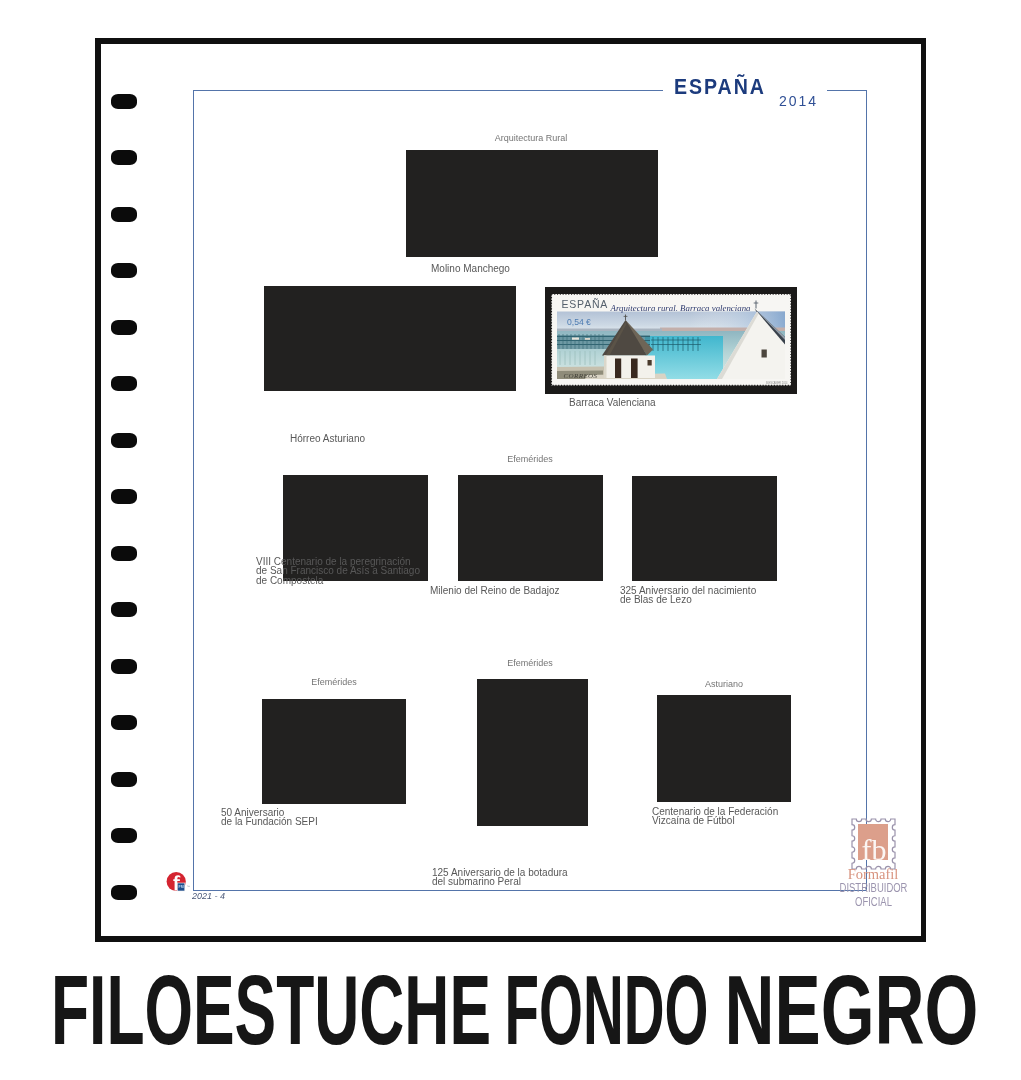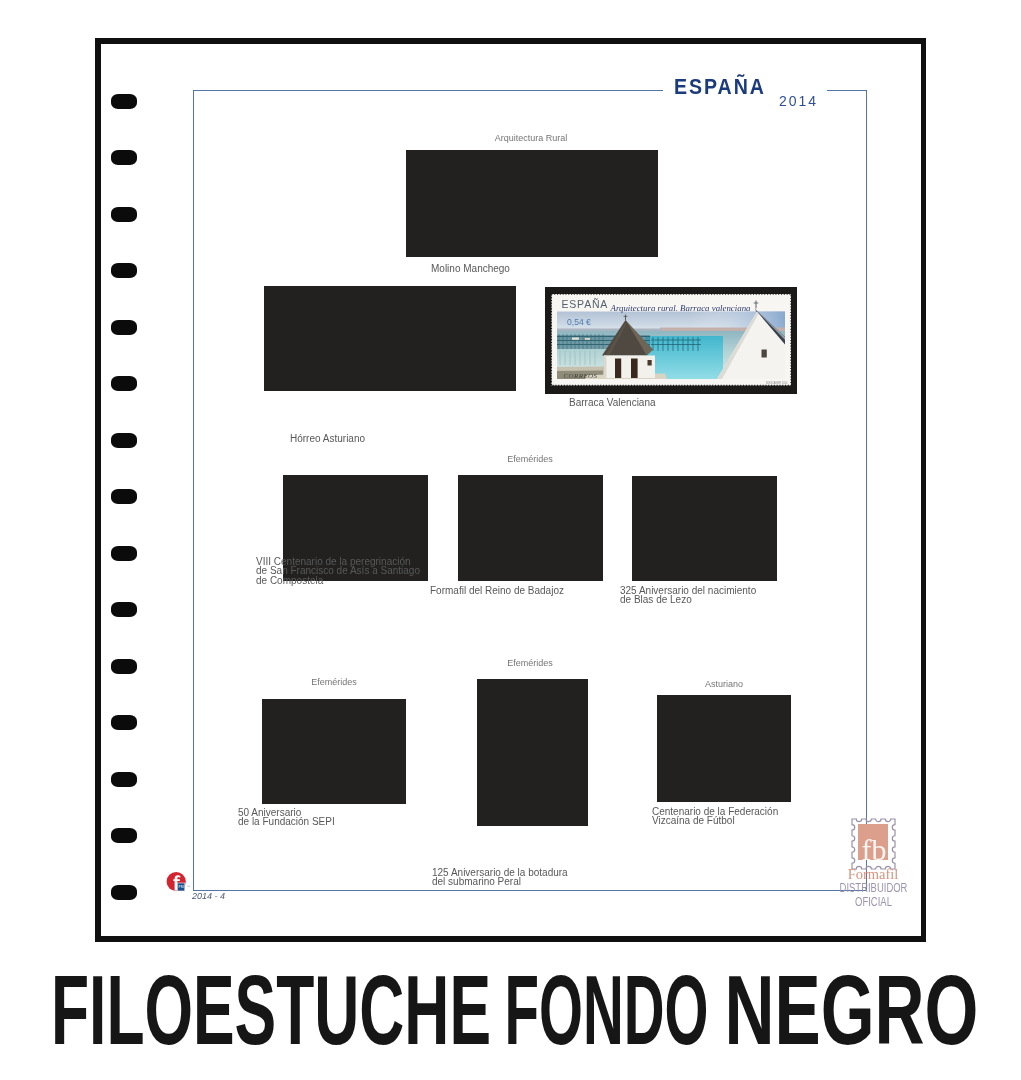--- a/index.html
+++ b/index.html
@@ -187,45 +187,45 @@
 <div class="cap" style="left:569px;top:398px;width:200px;">Barraca Valenciana</div>
 
 <div class="lbl" style="left:430px;top:454px;width:200px;">Efemérides</div>
 
 <div class="blk" style="left:283px;top:475px;width:145px;height:106px;"></div>
 
 <div class="cap" style="left:256px;top:557px;width:200px;">VIII Centenario de la peregrinación<br>de San Francisco de Asís a Santiago<br>de Compostela</div>
 
 <div class="blk" style="left:458px;top:475px;width:145px;height:106px;"></div>
 
-<div class="cap" style="left:430px;top:586px;width:200px;">Formafil del Reino de Badajoz</div>
+<div class="cap" style="left:430px;top:586px;width:200px;">Milenio del Reino de Badajoz</div>
 
 <div class="blk" style="left:632px;top:476px;width:145px;height:105px;"></div>
 
 <div class="cap" style="left:620px;top:586px;width:200px;">325 Aniversario del nacimiento<br>de Blas de Lezo</div>
 
 <div class="lbl" style="left:234px;top:677px;width:200px;">Efemérides</div>
 
 <div class="lbl" style="left:430px;top:658px;width:200px;">Efemérides</div>
 
 <div class="lbl" style="left:624px;top:679px;width:200px;">Asturiano</div>
 
 <div class="blk" style="left:262px;top:699px;width:144px;height:105px;"></div>
 
-<div class="cap" style="left:238px;top:808px;width:200px;">50 Aniversario<br>de la Fundación SEPI</div>
+<div class="cap" style="left:221px;top:808px;width:200px;">50 Aniversario<br>de la Fundación SEPI</div>
 
 <div class="blk" style="left:477px;top:679px;width:111px;height:147px;"></div>
 
 <div class="cap" style="left:432px;top:868px;width:200px;">125 Aniversario de la botadura<br>del submarino Peral</div>
 
 <div class="blk" style="left:657px;top:695px;width:134px;height:107px;"></div>
 
 <div class="cap" style="left:652px;top:807px;width:200px;">Centenario de la Federación<br>Vizcaína de Fútbol</div>
 
-<div class="abs" style="left:192px;top:891px;color:#4a5878;font-size:9px;font-style:italic;">2014 - 4</div>
+<div class="abs" style="left:192px;top:891px;color:#4a5878;font-size:9px;font-style:italic;">2021 - 4</div>
 
 <div class="abs" style="left:166px;top:871px;width:26px;height:24px;">
 <svg width="26" height="24" viewBox="0 0 26 24">
 <circle cx="10.2" cy="10.5" r="9.6" fill="#d42430"></circle>
 <path d="M8.6,19.6 L8.6,10 L7.3,10 L7.3,8.3 L8.6,8.3 L8.6,7.6 Q8.6,4.2 12.1,4.2 Q13.6,4.2 14.3,4.9 L14.3,6.7 Q13.4,6 12.4,6 Q11.3,6 11.3,7.8 L11.3,8.3 L13.9,8.3 L13.9,10 L11.3,10 L11.3,19.6 Z" fill="#fdfdfd"></path>
 <rect x="11.4" y="12" width="7.4" height="8" fill="#1e4e8c" stroke="#f2f2f2" stroke-width="0.6"></rect>
 <text x="15.1" y="17.3" font-size="3.6" fill="#b8d4f0" text-anchor="middle" font-weight="bold">FM</text>
 <text x="21" y="16.5" font-size="3.2" fill="#8899aa">™</text>
 </svg>
 </div>

